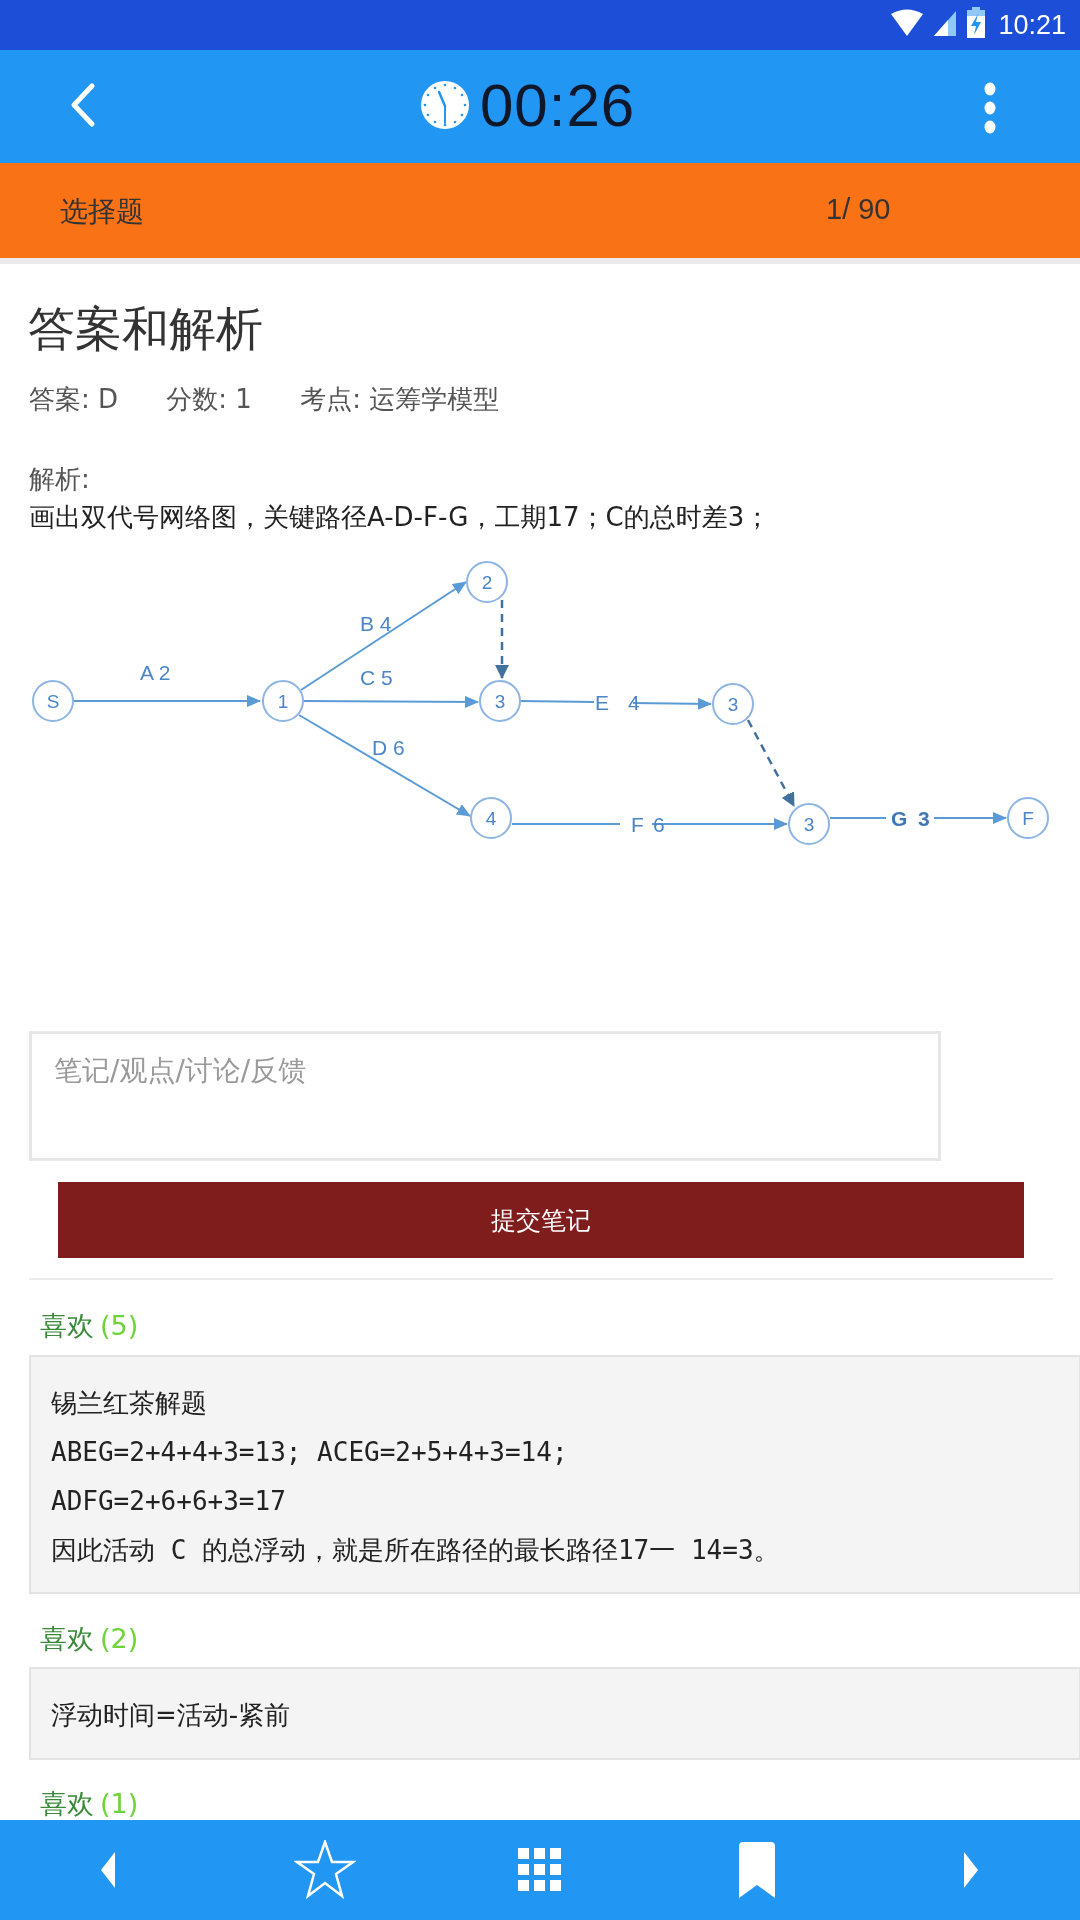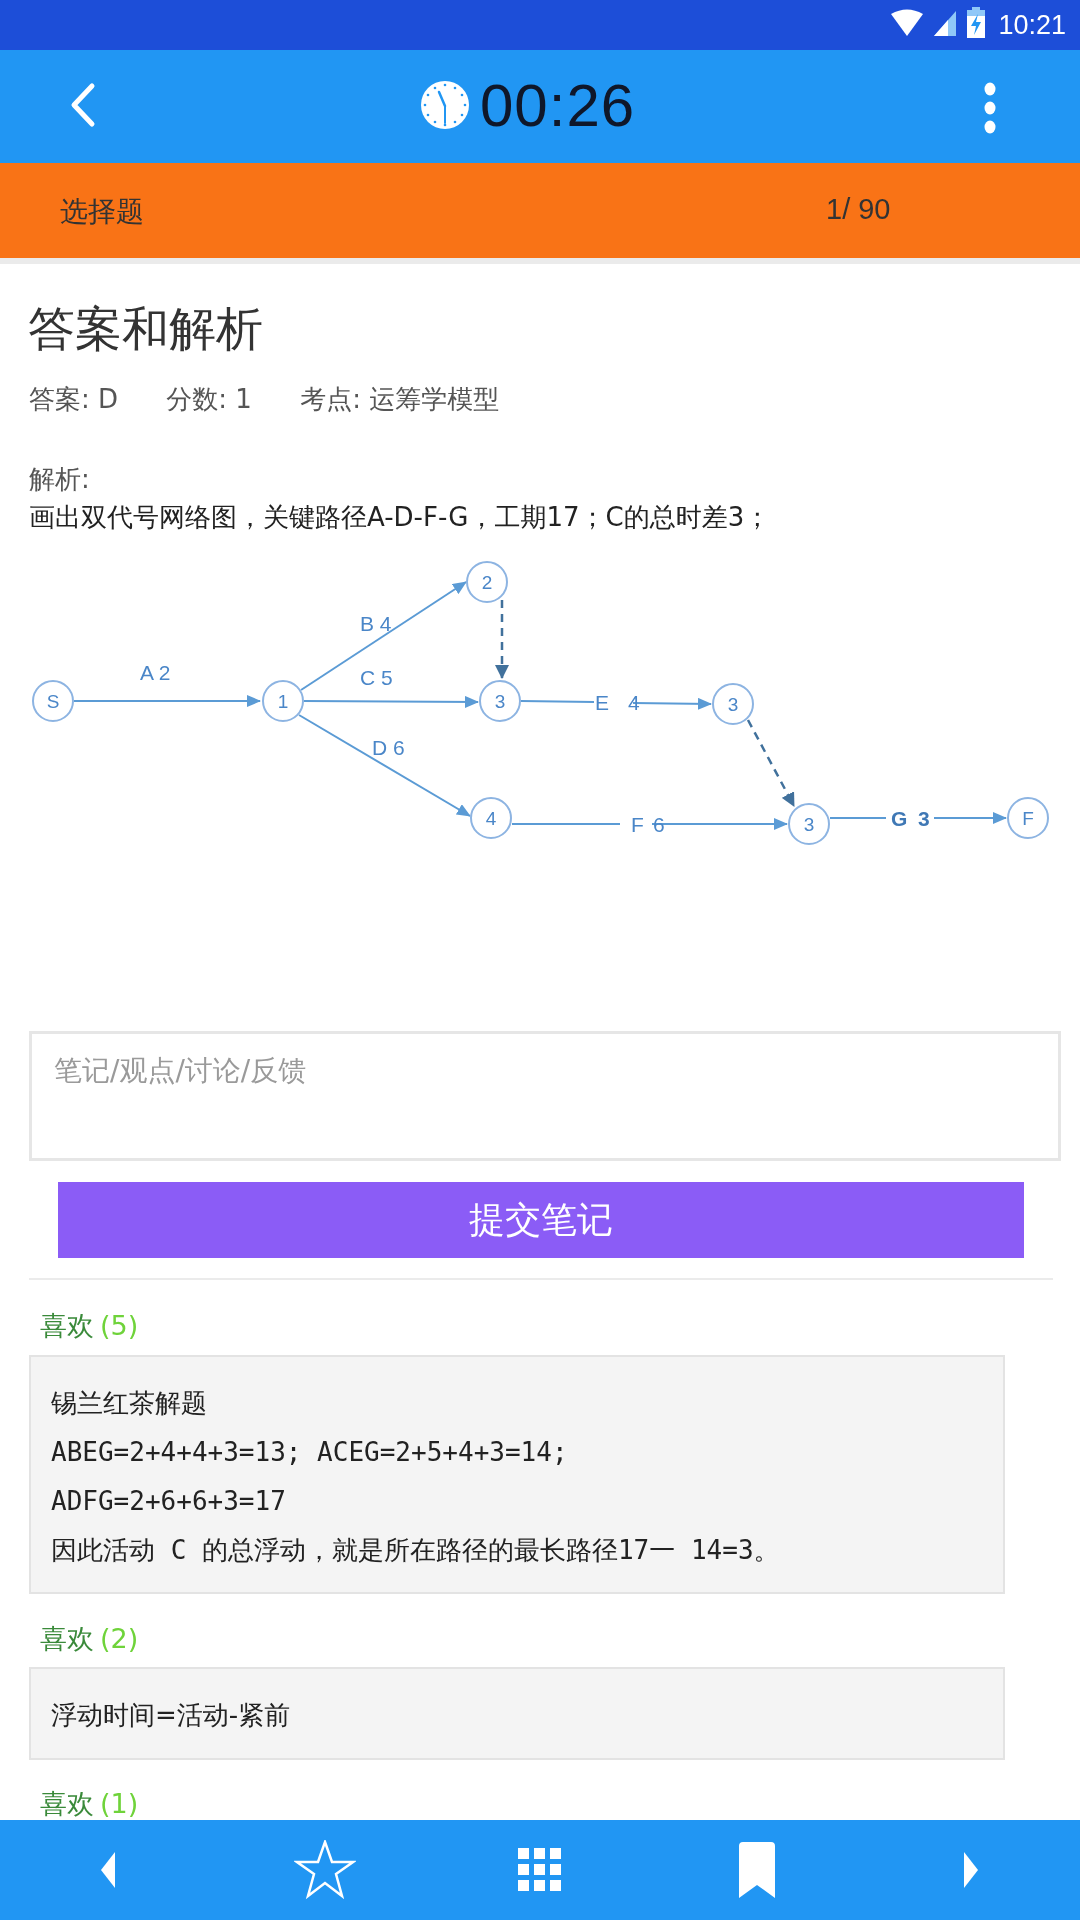--- a/index.html
+++ b/index.html
@@ -26,35 +26,35 @@
     .subheader .type { position:absolute; left:60px; top:30px; font-size:28px; color:#333; }
     .subheader .progress { position:absolute; left:826px; top:30px; font-size:29px; color:#333; font-family:"Liberation Sans", sans-serif; }
     .gap { position:absolute; left:0; top:258px; width:1080px; height:6px; background:#ebebeb; }
     .title { position:absolute; left:28px; top:298px; font-size:47px; color:#333; font-weight:normal; margin:0; }
     .meta { position:absolute; left:29px; top:382px; font-size:26px; color:#555; }
     .meta span { margin-right:40px; }
     .analysis-label { position:absolute; left:29px; top:462px; font-size:26px; color:#555; }
     .analysis-body { position:absolute; left:29px; top:500px; font-size:26px; color:#222; }
     .diagram { position:absolute; left:0; top:550px; width:1080px; height:320px; }
     .notes {
-      position:absolute; left:29px; top:1031px; width:1032px; height:130px; box-sizing:border-box;
+      position:absolute; left:29px; top:1031px; width:912px; height:130px; box-sizing:border-box;
       border:3px solid #e6e6e6; background:#fff; padding:18px 22px; font-size:28px; color:#999;
       font-family:"DejaVu Sans", sans-serif; resize:none; outline:none;
     }
     .notes::placeholder { color:#9a9a9a; }
     .submit {
-      position:absolute; left:58px; top:1182px; width:966px; height:76px; background:#8b5cf6; color:#fff;
-      border:none; font-size:36px; display:flex; align-items:center; justify-content:center;
+      position:absolute; left:58px; top:1182px; width:966px; height:76px; background:#7f1d1d; color:#fff;
+      border:none; font-size:25px; display:flex; align-items:center; justify-content:center;
       font-family:"DejaVu Sans", sans-serif;
     }
     .divider { position:absolute; left:29px; top:1278px; width:1024px; height:2px; background:#ebebeb; }
     .like-label { position:absolute; left:40px; font-size:27px; color:#3a8a3a; }
     .like-label .count { color:#6fd33a; margin-left:6px; }
     .comment-box {
-      position:absolute; left:29px; width:976px; box-sizing:border-box; background:#f4f4f4;
+      position:absolute; left:29px; width:1052px; box-sizing:border-box; background:#f4f4f4;
       border:2px solid #e3e3e3; padding:22px 20px; font-size:26px; color:#222;
       font-family:"DejaVu Sans Mono", "DejaVu Sans", monospace;
     }
     .comment-box div { line-height:49px; }
     .bottomnav {
       position:absolute; left:0; top:1820px; width:1080px; height:100px; background:#2196F3;
     }
     .nav-btn { position:absolute; top:20px; width:70px; height:60px; display:flex; align-items:center; justify-content:center; }
   </style>
 </head>

